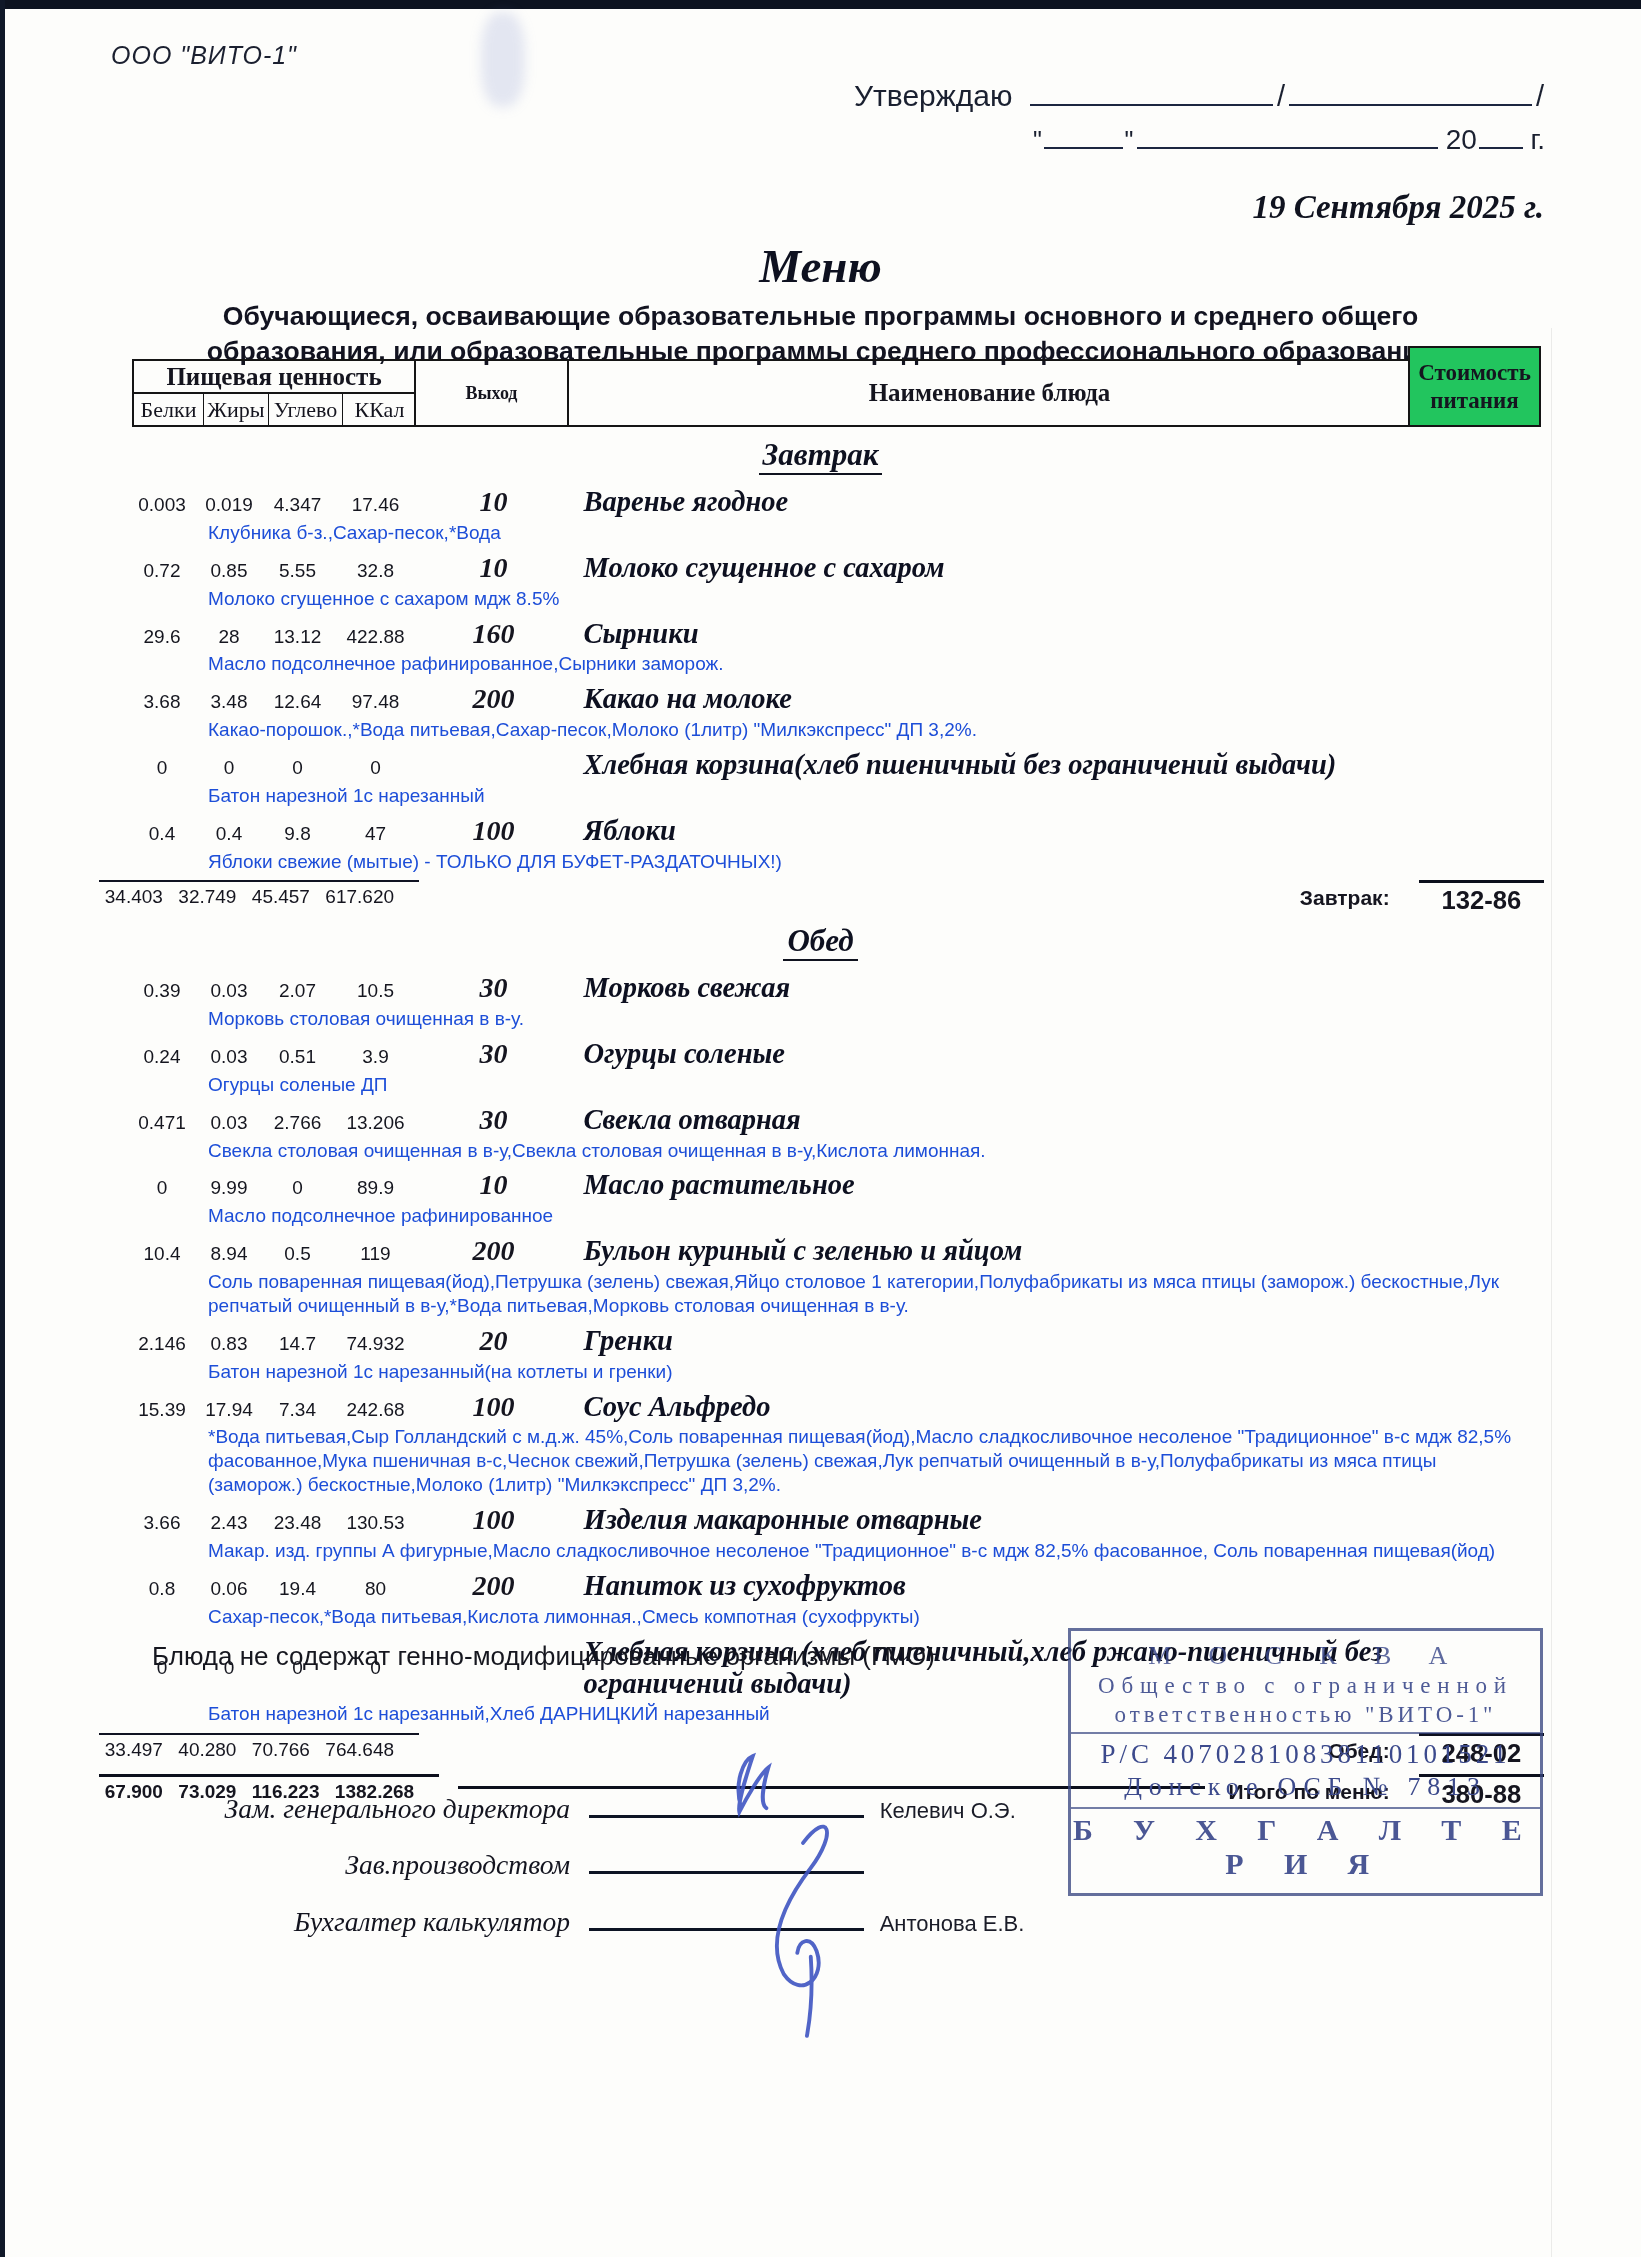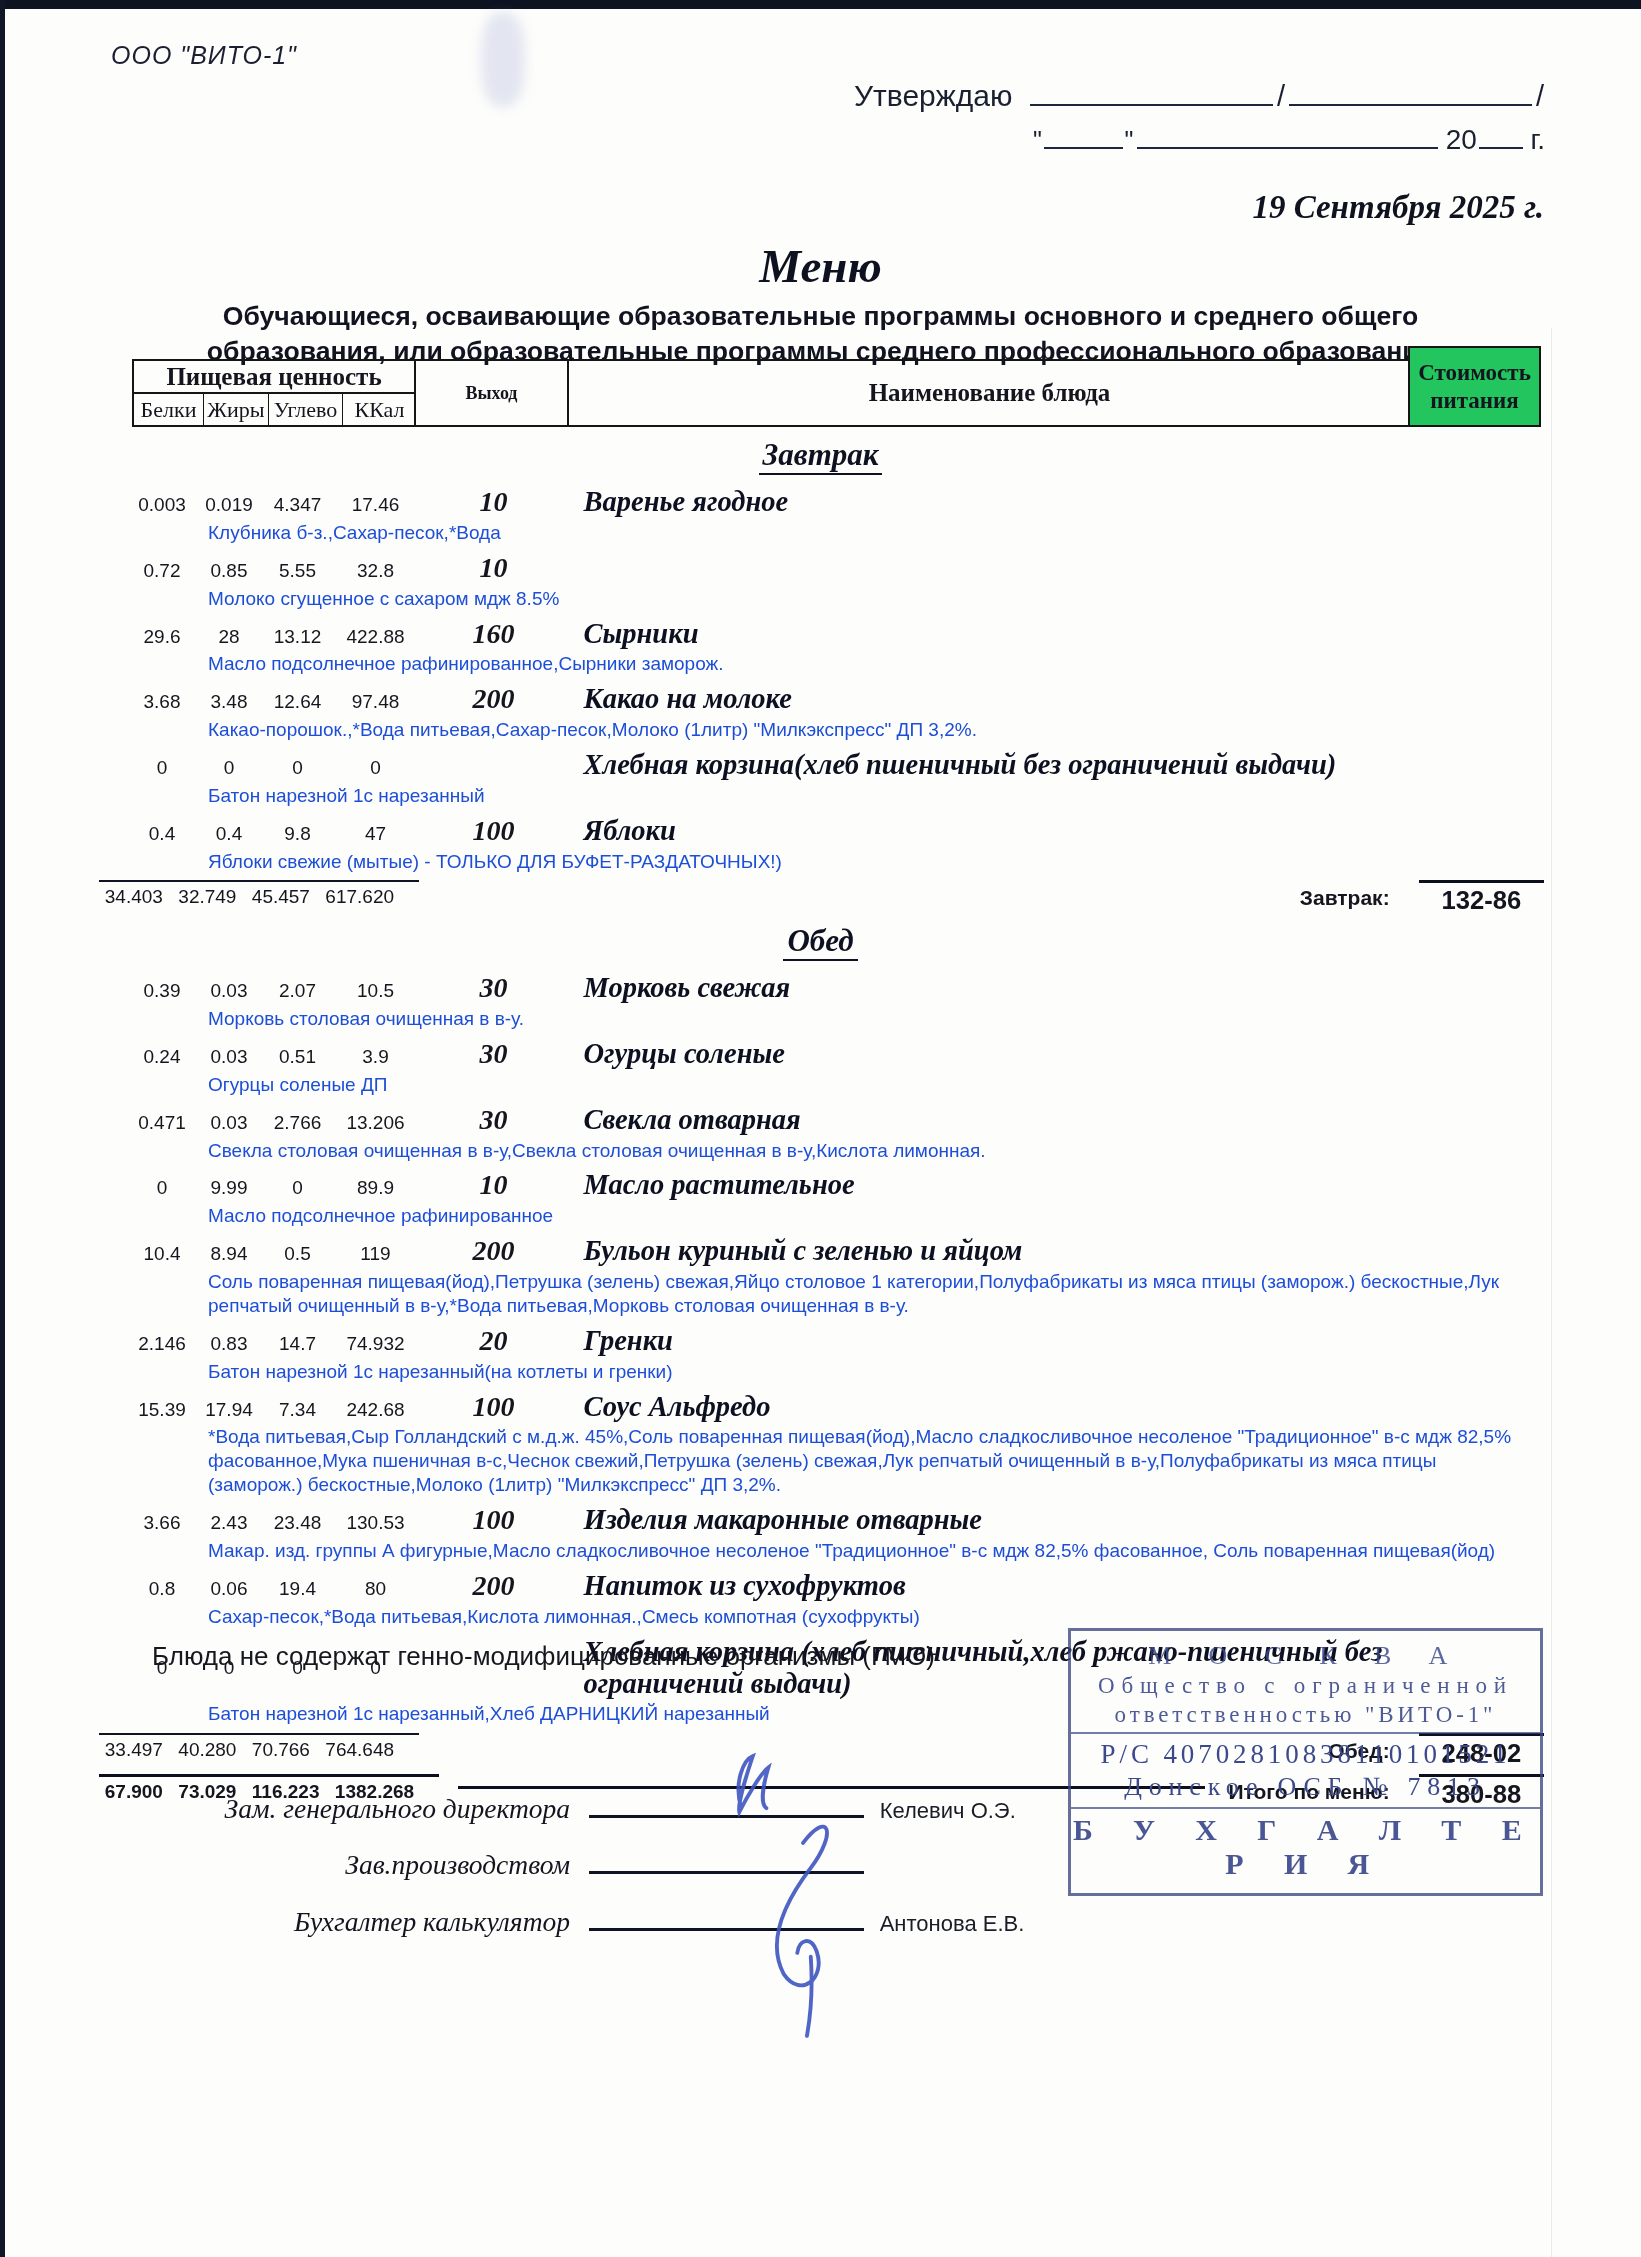--- a/index.html
+++ b/index.html
@@ -153,20 +153,21 @@
       <span class="out">10</span>
       <span class="dish">Варенье ягодное</span>
     </div>
       <div class="ing">Клубника б-з.,Сахар-песок,*Вода</div>
       <div class="mrow">
       <span class="n">0.72</span>
       <span class="n">0.85</span>
       <span class="n">5.55</span>
       <span class="n">32.8</span>
       <span class="out">10</span>
+      <span class="dish">Молоко сгущенное с сахаром</span>
     </div>
       <div class="ing">Молоко сгущенное с сахаром мдж 8.5%</div>
       <div class="mrow">
       <span class="n">29.6</span>
       <span class="n">28</span>
       <span class="n">13.12</span>
       <span class="n">422.88</span>
       <span class="out">160</span>
       <span class="dish">Сырники</span>
     </div>

